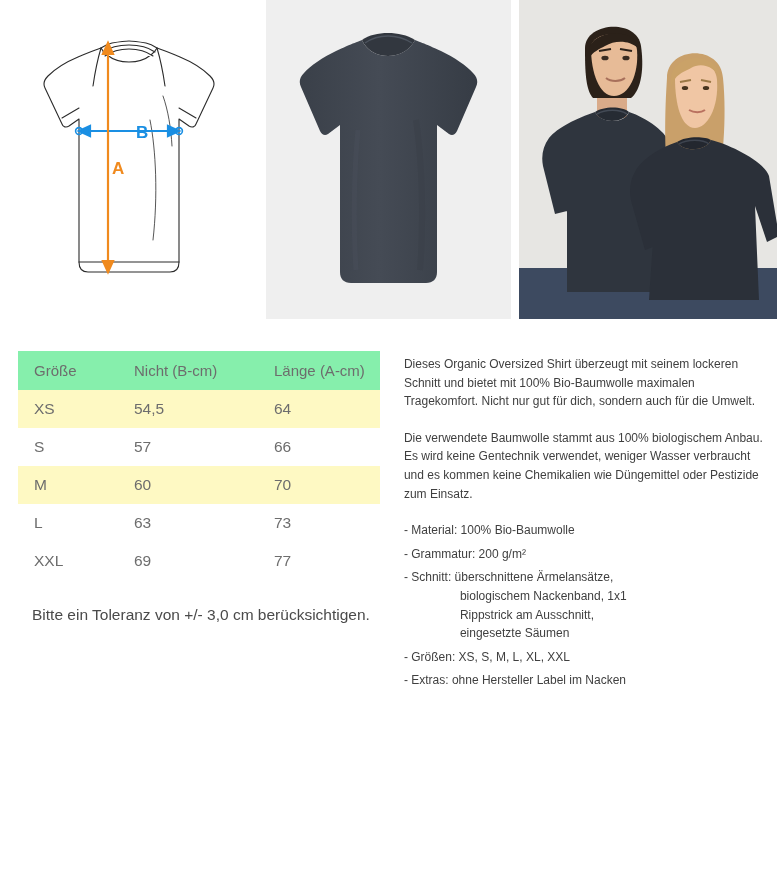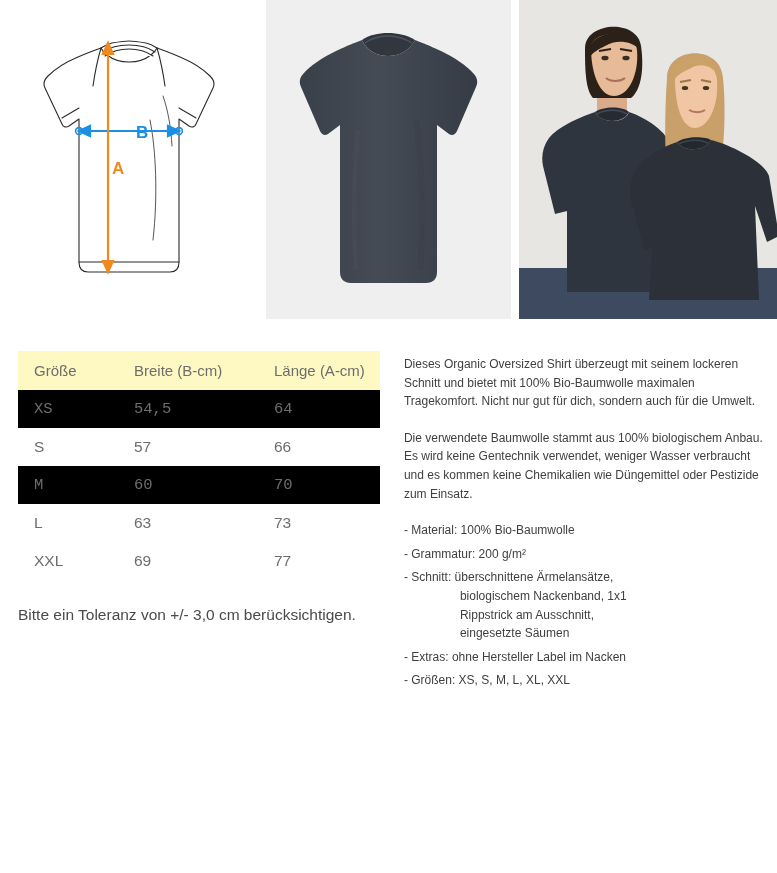--- a/index.html
+++ b/index.html
@@ -49,37 +49,37 @@
     border-collapse: collapse;
     width: 362px;
     margin-top: 32px;
     font-size: 15.5px;
   }
   table.size-table th {
     text-align: left;
     font-weight: normal;
     color: #6d6d6d;
     padding: 11px 0 11px 16px;
-    background: #fef9c3;
+    background: #86efac;
     font-size: 15px;
   }
   table.size-table td {
     padding: 10px 0 10px 16px;
     color: #6d6d6d;
     font-size: 15.5px;
   }
-  table.size-table tr.odd td { background: #000000; font-family: Liberation Mono, monospace; }
+  table.size-table tr.odd td { background: #fef9c3; }
   table.size-table tr.even td { background: #ffffff; }
   table.size-table .c0 { width: 100px; }
   table.size-table .c1 { width: 140px; }
   table.size-table .c2 { width: 122px; }
 
   .tolerance {
     margin-top: 26px;
-    margin-left: 0;
+    margin-left: 14px;
     font-size: 15.5px;
     color: #4a4a4a;
   }
 
   
   .desc {
     margin-top: 36px;
     font-size: 12px;
     line-height: 1.55;
     color: #3f3f3f;
@@ -214,21 +214,21 @@
     </div>
   </div>
 
   <div class="lower">
 
     <div class="left-col">
       <table class="size-table">
         <thead>
           <tr>
             <th class="c0">Größe</th>
-            <th class="c1">Breite (B-cm)</th>
+            <th class="c1">Nicht (B-cm)</th>
             <th class="c2">Länge (A-cm)</th>
           </tr>
         </thead>
         <tbody>
           <tr class="odd">
             <td class="c0">XS</td>
             <td class="c1">54,5</td>
             <td class="c2">64</td>
           </tr>
           <tr class="even">
@@ -263,19 +263,19 @@
         <p>Die verwendete Baumwolle stammt aus 100% biologischem Anbau. Es wird keine Gentechnik verwendet, weniger Wasser verbraucht und es kommen keine Chemikalien wie Düngemittel oder Pestizide zum Einsatz.</p>
         <ul class="spec-list">
           <li>- Material: 100% Bio-Baumwolle</li>
           <li>- Grammatur: 200 g/m²</li>
           <li>
             <span>- Schnitt: überschnittene Ärmelansätze,</span>
             <span class="spec-sub">biologischem Nackenband, 1x1</span>
             <span class="spec-sub">Rippstrick am Ausschnitt,</span>
             <span class="spec-sub">eingesetzte Säumen</span>
           </li>
+          <li>- Größen: XS, S, M, L, XL, XXL</li>
           <li>- Extras: ohne Hersteller Label im Nacken</li>
-          <li>- Größen: XS, S, M, L, XL, XXL</li>
         </ul>
       </div>
     </div>
   </div>
 </div>
 
 </body></html>

